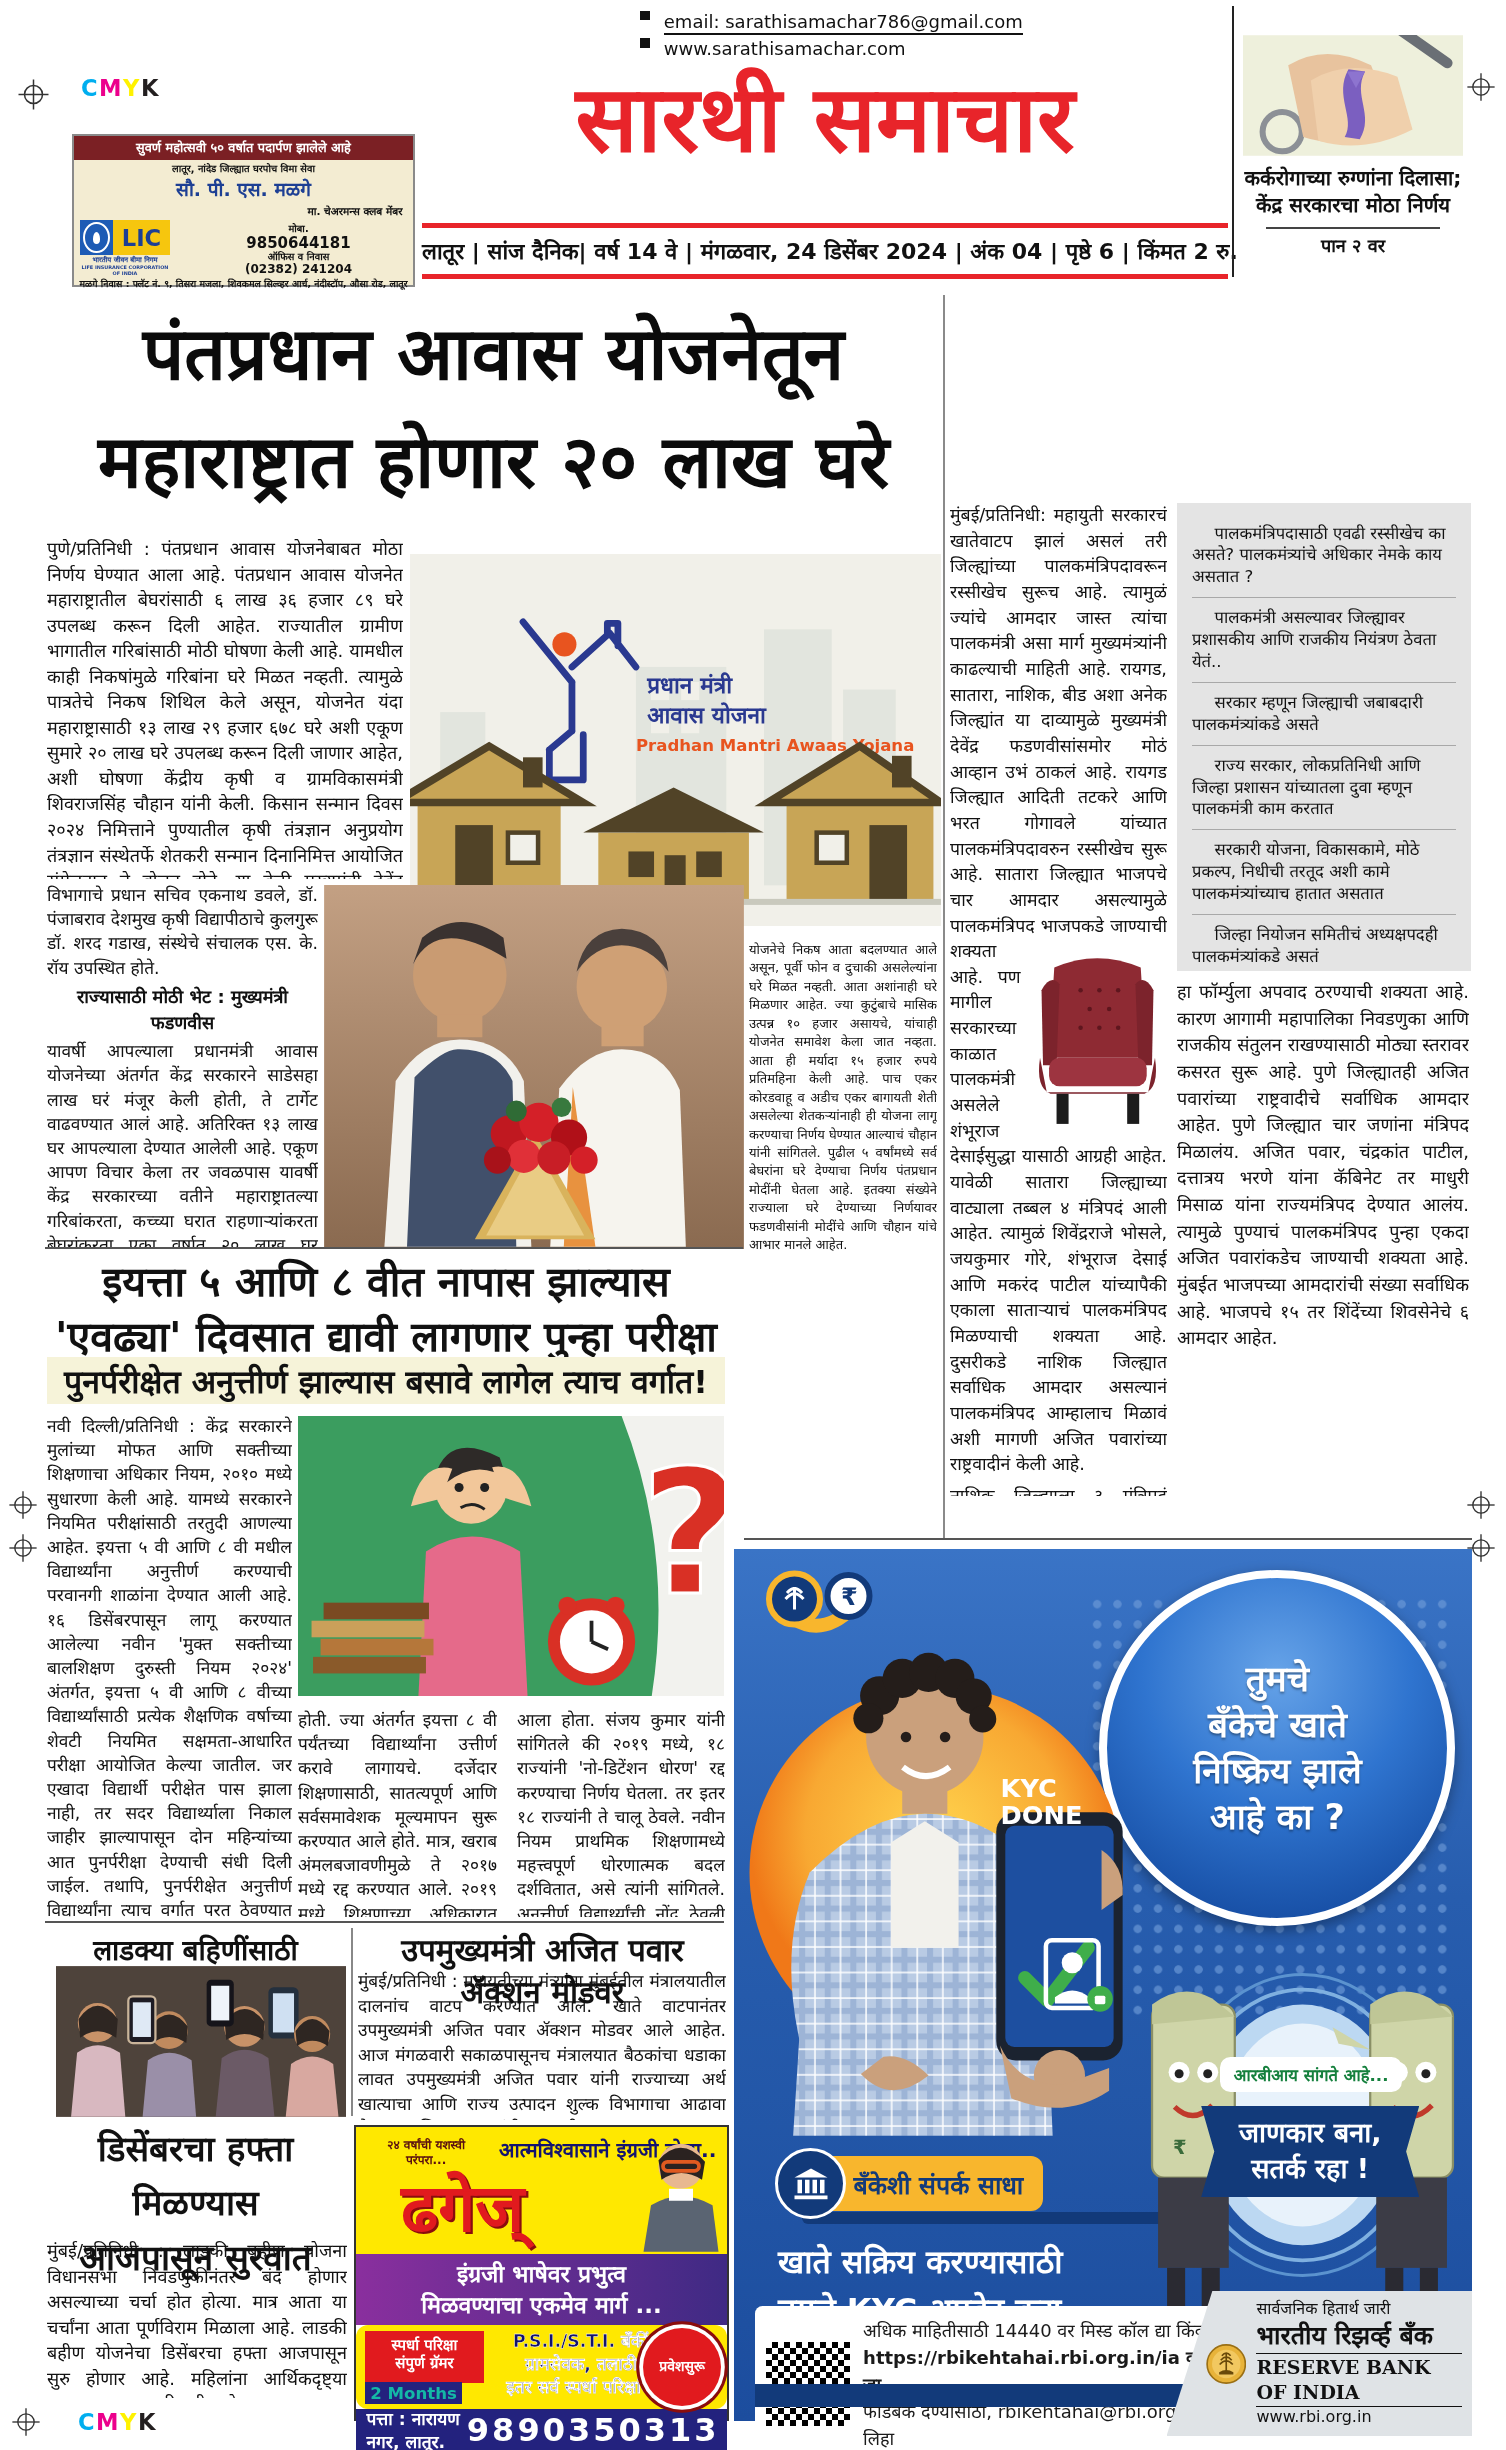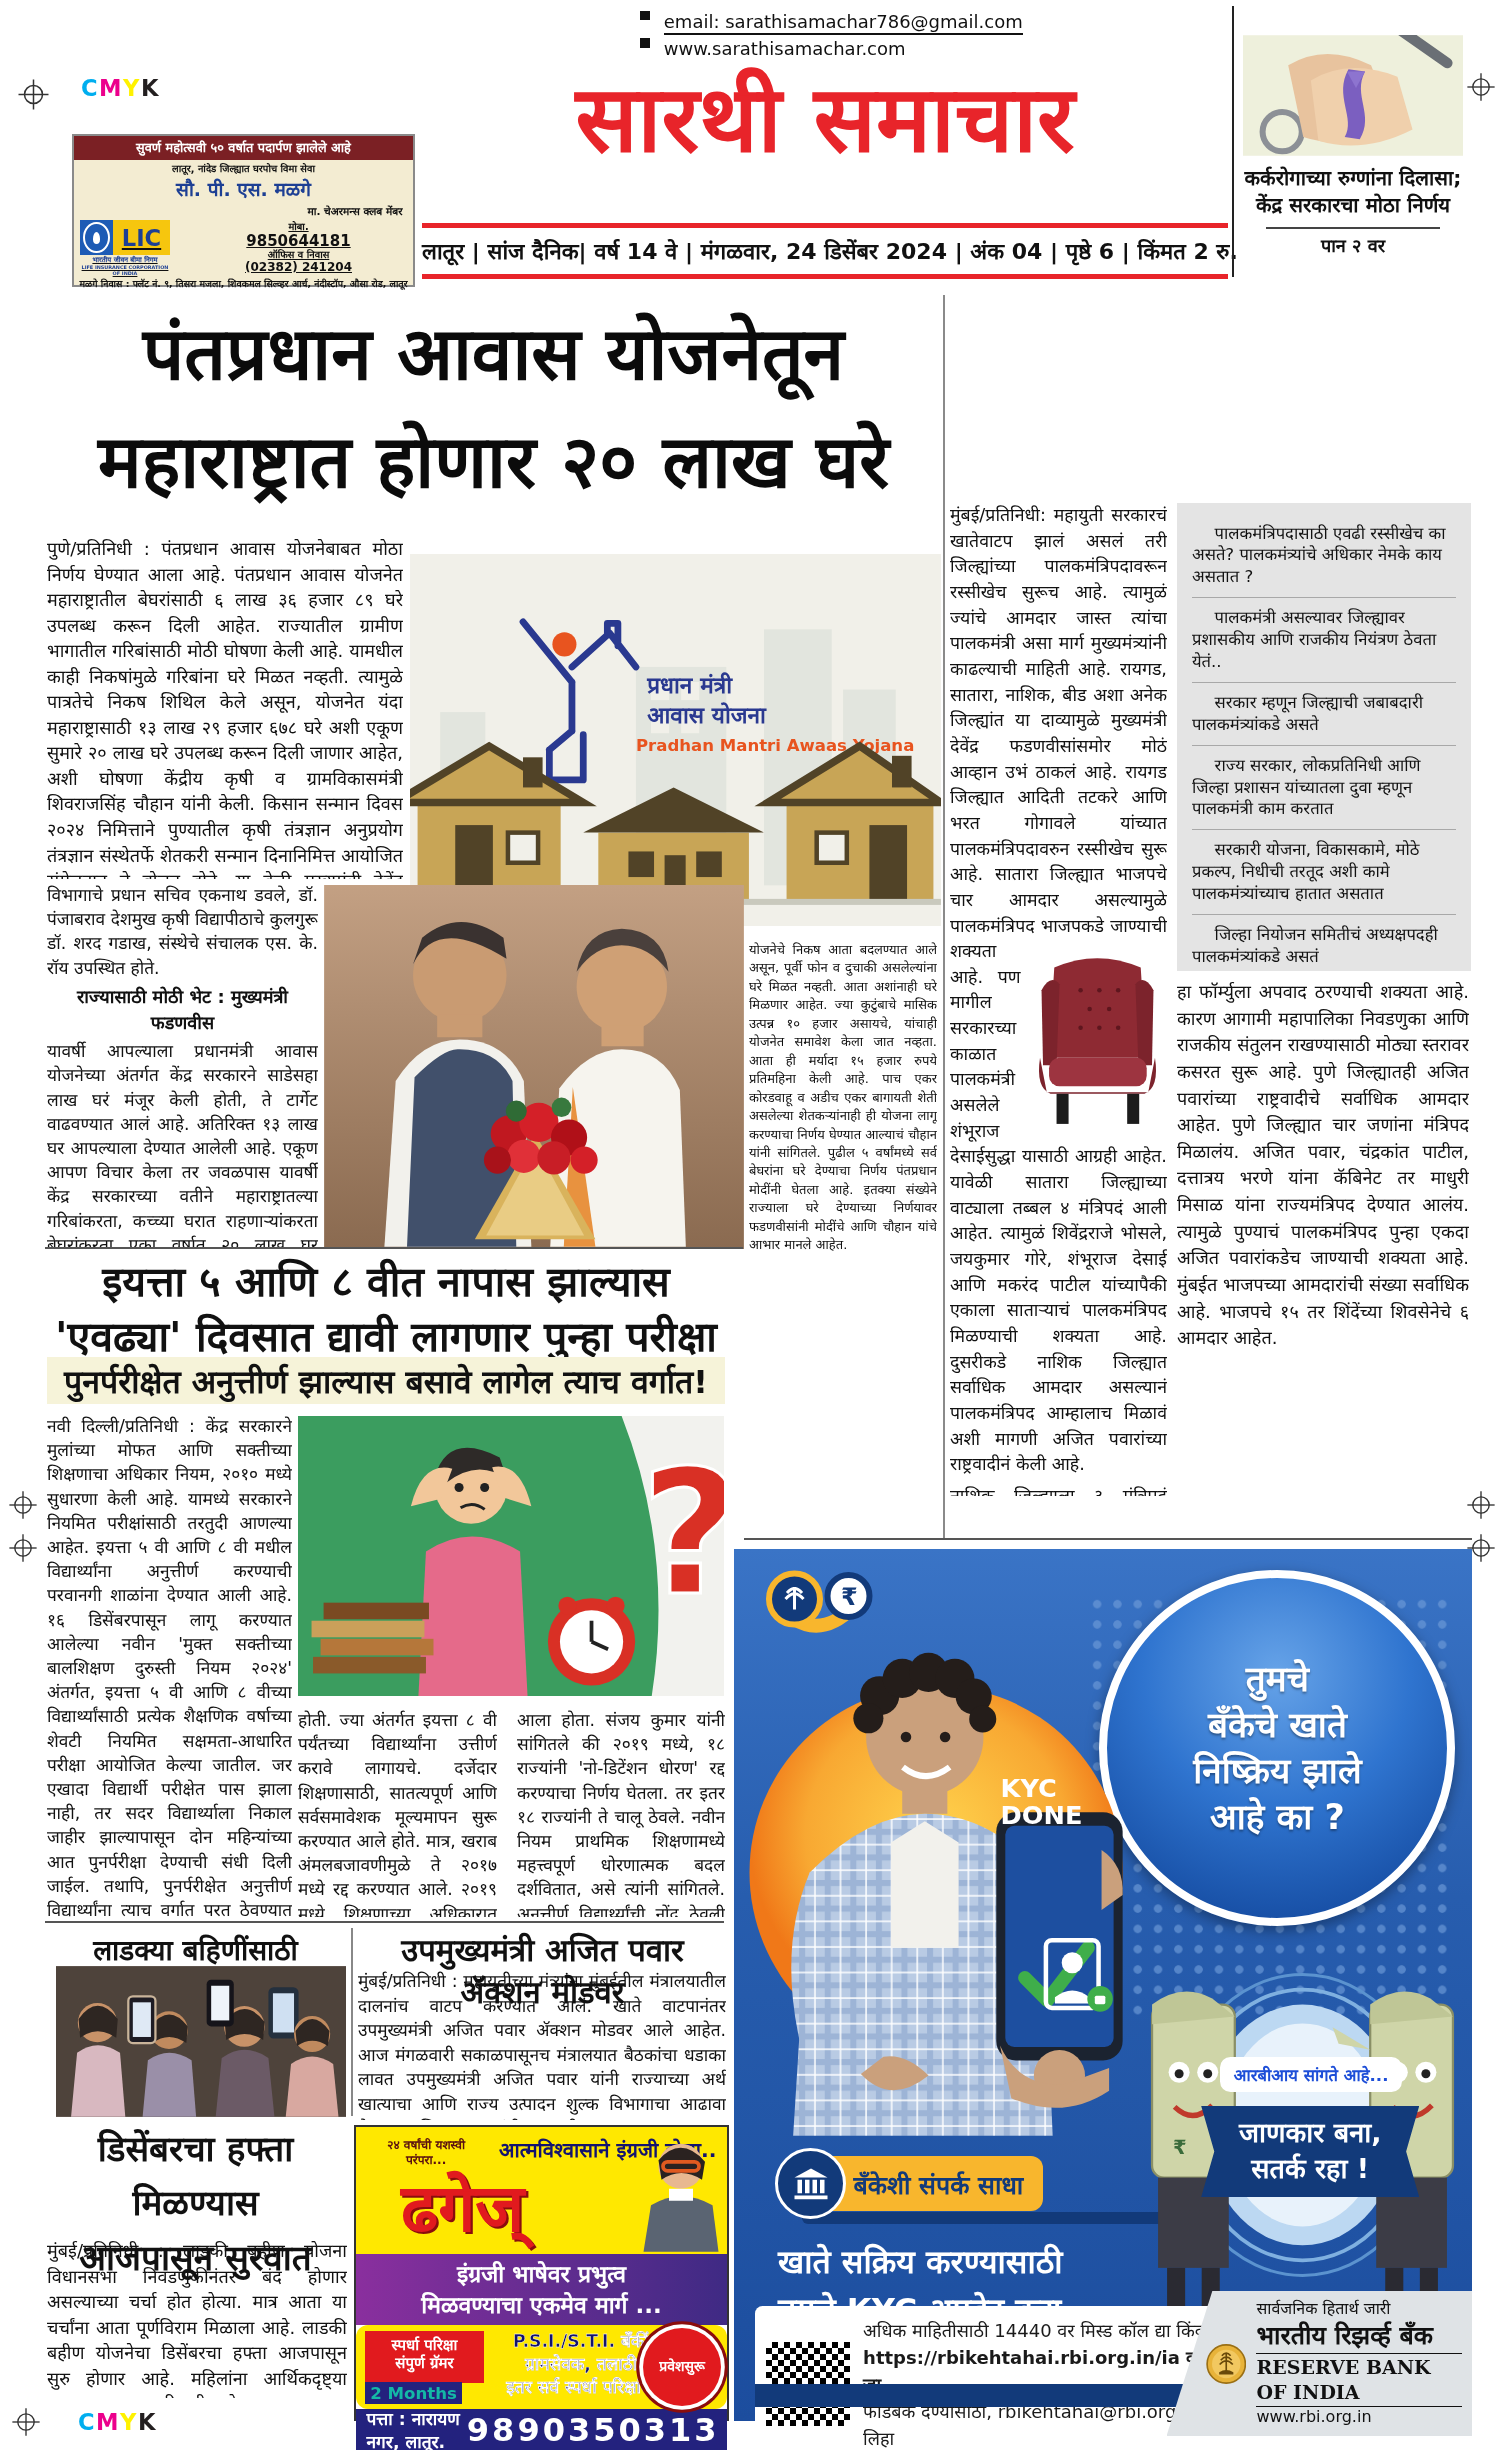--- a/index.html
+++ b/index.html
@@ -22,21 +22,21 @@
   .redrule{background:#e8242a;height:4.5px;}
   .dateline{font-size:22px;font-weight:bold;white-space:nowrap;}
   .vline{background:#222;width:2.3px;}
   .hairline{background:#9a9a9a;}
   
   .licbox{border:2.3px solid #8a8a8a;background:#f3ecd2;}
   .licband{background:#7b2024;color:#fff;font-weight:bold;font-size:12.8px;line-height:1.25;text-align:center;padding:3.8px 3px;}
   .lictag{font-size:9.8px;font-weight:bold;text-align:center;margin-top:2.3px;}
   .licname{font-size:19px;font-weight:bold;color:#1d3f94;text-align:center;margin-top:1.5px;}
   .licmember{font-size:10.5px;font-weight:bold;text-align:right;padding-right:10.5px;margin-top:1.5px;}
-  .licrow{display:flex;gap:20px;padding:2.3px 6px 0 6px;align-items:center;text-decoration:underline;}
+  .licrow{display:flex;gap:20px;padding:2.3px 6px 0 6px;align-items:flex-end;}
   .liclogo{width:90px;flex:none;}
   .liclogo .top{display:flex;height:35px;}
   .liclogo .em{width:33px;background:#1d5bb5;display:flex;align-items:center;justify-content:center;}
   .liclogo .em .ring{width:22.6px;height:27px;border:2.3px solid #fff;border-radius:50%;display:flex;align-items:center;justify-content:center;}
   .liclogo .em .flame{width:7.5px;height:12px;background:#fff;border-radius:50% 50% 50% 50%/60% 60% 40% 40%;}
   .liclogo .lic{flex:1;background:#f6c60e;color:#1d3f94;font-weight:bold;font-size:22.6px;display:flex;align-items:center;justify-content:center;}
   .liclogo .mr{font-size:6.8px;font-weight:bold;color:#1d3f94;text-align:center;}
   .liclogo .en{font-size:4.9px;font-weight:bold;color:#1d3f94;text-align:center;}
   .licnums{flex:1;text-align:center;line-height:1.12;}
   .licnums .lab{font-size:9.8px;font-weight:bold;}
@@ -85,21 +85,21 @@
   .qcircle{border-radius:50%;border:8.3px solid #fff;background:radial-gradient(circle at 50% 28%,#66a3e8 0%,#2f74cf 45%,#0d3f93 100%);box-shadow:0 4.5px 13.6px rgba(0,0,0,.35);}
   .qtext{color:#fff;font-weight:bold;font-size:35px;line-height:1.32;text-align:center;text-shadow:0 1.5px 2.3px rgba(0,0,0,.35);}
   .kyc-screen-text{color:#fff;font-weight:bold;font-size:25.6px;line-height:1.05;text-align:left;}
   .pill{display:flex;align-items:center;}
   .pill .icn{width:65px;height:65px;background:#123a7a;border-radius:50%;border:3.8px solid #fff;flex:none;display:flex;align-items:center;justify-content:center;z-index:2;}
   .pill .lbl{background:#f8b62d;color:#123a7a;font-weight:bold;font-size:25px;padding:10.5px 19.6px 10.5px 30px;border-radius:0 12px 12px 0;margin-left:-22.6px;}
   .pillbar{background:#123a7a;height:12px;border-radius:6px;}
   .cta{color:#fff;font-weight:bold;font-size:32px;line-height:1.5;}
   .bull{display:flex;gap:10.5px;color:#fff;font-size:19px;line-height:1.45;}
   .bull .ar{color:#f8b62d;font-weight:bold;font-size:22.6px;flex:none;}
-  .bubble{background:#fff;color:#1d4ed8;font-weight:bold;font-size:16.6px;padding:6px 13.6px;border-radius:10.5px;}
+  .bubble{background:#fff;color:#15803d;font-weight:bold;font-size:16.6px;padding:6px 13.6px;border-radius:10.5px;}
   .ribbon{background:#123a7a;color:#fff;font-weight:bold;font-size:27px;line-height:1.35;text-align:center;padding:9px 7.5px;
           clip-path:polygon(0 0,100% 0,94% 50%,100% 100%,0 100%,6% 50%);}
   .rbifootw{background:#fff;border-radius:7.5px;display:flex;align-items:center;gap:13.6px;padding:10.5px;}
   .qr{width:84px;height:84px;flex:none;background:
       repeating-linear-gradient(0deg,#000 0 6px,#fff 6px 12px),
       repeating-linear-gradient(90deg,#000 0 6px,#fff 6px 12px);background-blend-mode:difference;}
   .rbifoot-t{font-size:18px;line-height:1.5;color:#1a1a1a;}
   .rbigray{background:#dfe3e6;clip-path:polygon(15% 0,100% 0,100% 100%,0 100%);display:flex;align-items:center;gap:10.5px;padding:7.5px 10.5px 7.5px 39px;}
   .rbigray .tcol{line-height:1.3;}
   .rbigray .issued{font-size:16px;}

